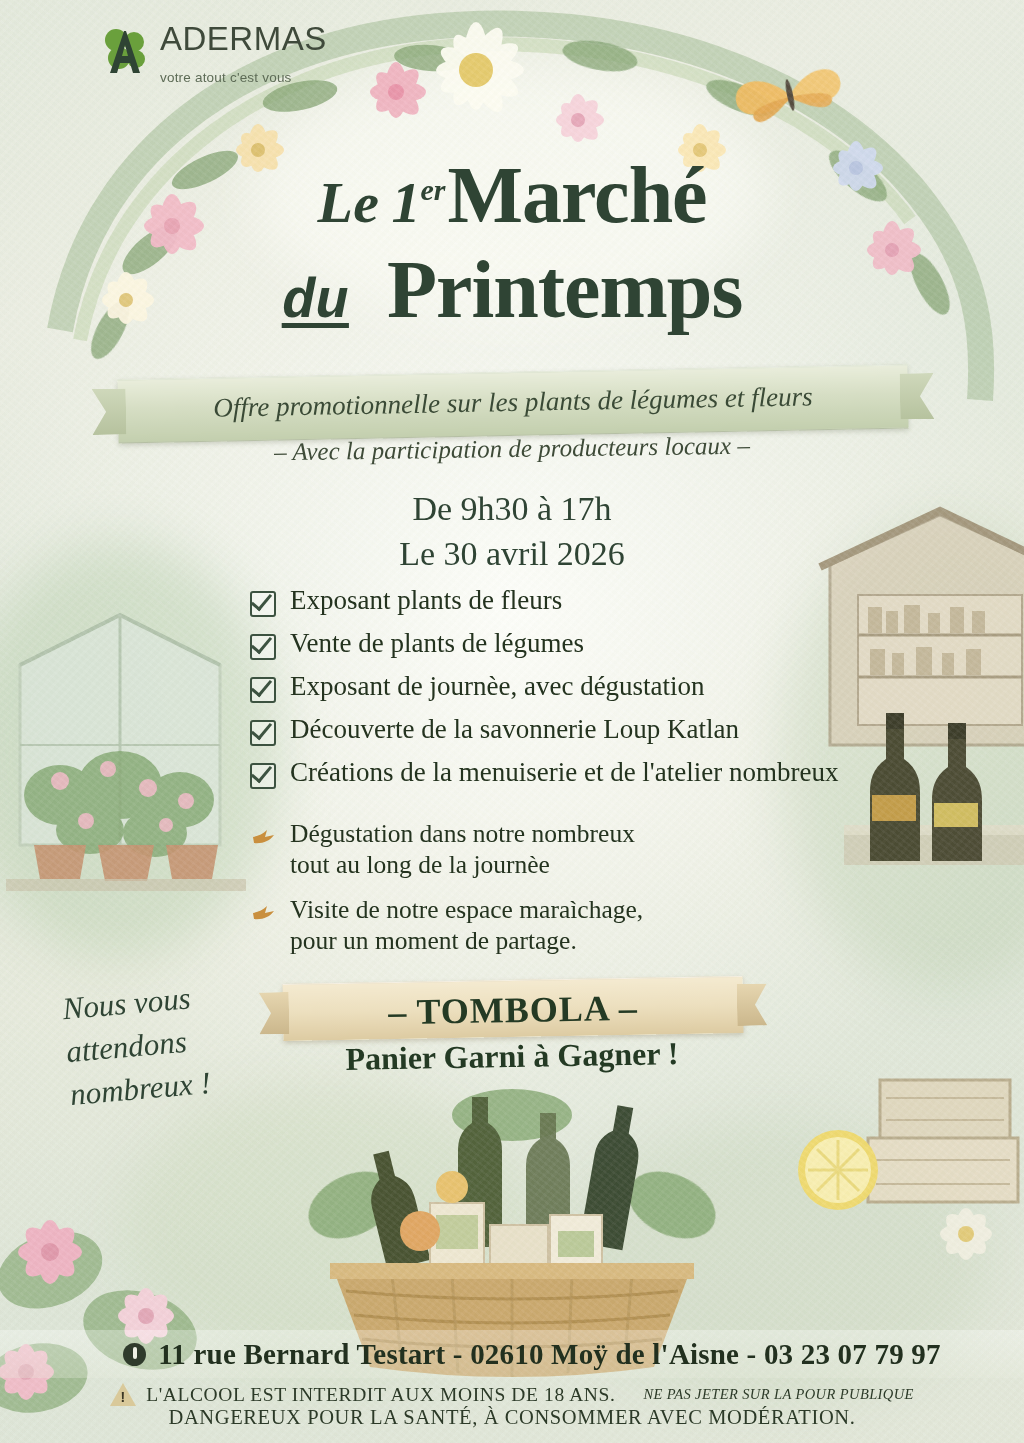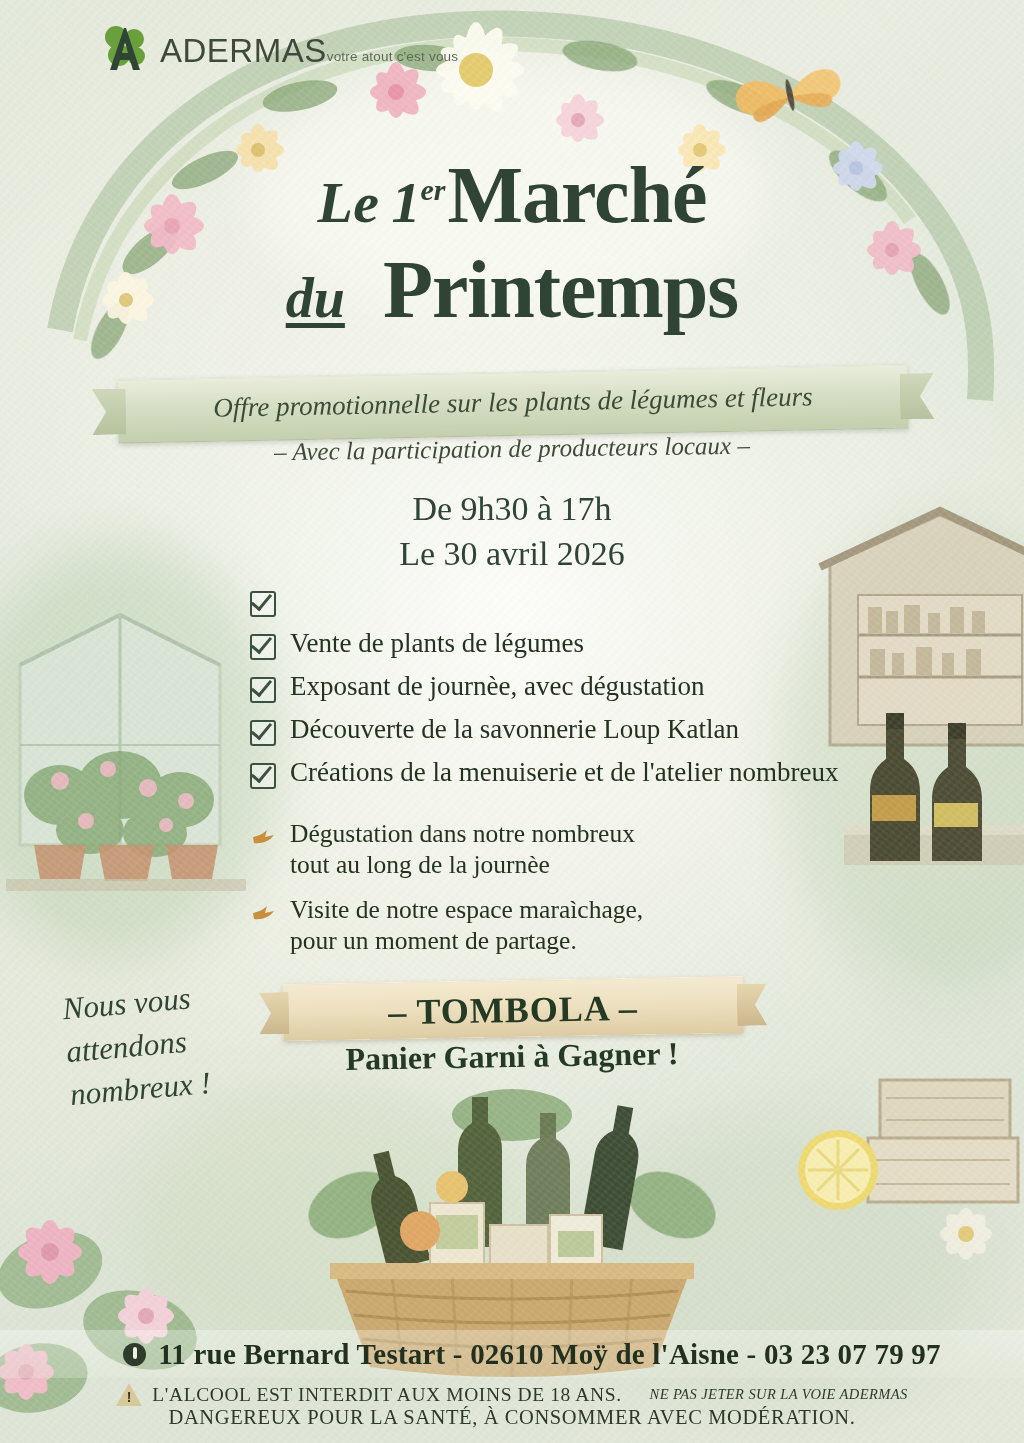--- a/index.html
+++ b/index.html
@@ -44,21 +44,21 @@
     display: flex;
     align-items: center;
     gap: 8px;
   }
   .logo-mark {
     width: 56px; height: 56px;
     position: relative;
   }
   .logo-text {
     display: flex;
-    flex-direction: row;
+    flex-direction: column;
     line-height: 1;
   }
   .logo-name {
     font-family: "Liberation Sans", sans-serif;
     font-size: 33px;
     letter-spacing: .5px;
     color: #3f4a3b;
     font-weight: 400;
   }
   .logo-tag {
@@ -106,21 +106,21 @@
     font-weight: 700;
     margin-left: 2px;
     letter-spacing: -1px;
   }
   .t-line2 {
     margin-top: 2px;
     white-space: nowrap;
     font-size: 0;
   }
   .t-du {
-    font-family: Liberation Serif, serif;
+    font-family: Liberation Mono, monospace;
     font-style: italic;
     font-size: 56px;
     font-weight: 700;
     text-decoration: underline;
     text-underline-offset: 6px;
     margin-right: 18px;
   }
   .t-printemps {
     font-family: "Liberation Serif", serif;
     font-size: 82px;
@@ -725,20 +725,21 @@
   <div class="promo-sub">– Avec la participation de producteurs locaux –</div>
 
   <div class="datetime">
     <div>De 9h30 à 17h</div>
     <div>Le 30 avril 2026</div>
   </div>
 
   <div class="list">
     <div class="list-item">
       <span class="chk"></span>
+      <span class="list-label">Exposant plants de fleurs</span>
     </div>
     <div class="list-item">
       <span class="chk"></span>
       <span class="list-label">Vente de plants de légumes</span>
     </div>
     <div class="list-item">
       <span class="chk"></span>
       <span class="list-label">Exposant de journèe, avec dégustation</span>
     </div>
     <div class="list-item">
@@ -781,18 +782,18 @@
 
   <div class="addr-bar">
     <span class="pin"></span>
     <span class="addr-text">11 rue Bernard Testart - 02610 Moÿ de l'Aisne - 03 23 07 79 97</span>
   </div>
 
   <div class="legal">
     <div class="legal-row1">
       <span class="warn"></span>
       <span>L'ALCOOL EST INTERDIT AUX MOINS DE 18 ANS.</span>
-      <span class="legal-small">NE PAS JETER SUR LA VOIE ADERMAS</span>
+      <span class="legal-small">NE PAS JETER SUR LA POUR PUBLIQUE</span>
     </div>
     <div class="legal-row2">DANGEREUX POUR LA SANTÉ, À CONSOMMER AVEC MODÉRATION.</div>
   </div>
 
 </div>
 
 </body></html>

